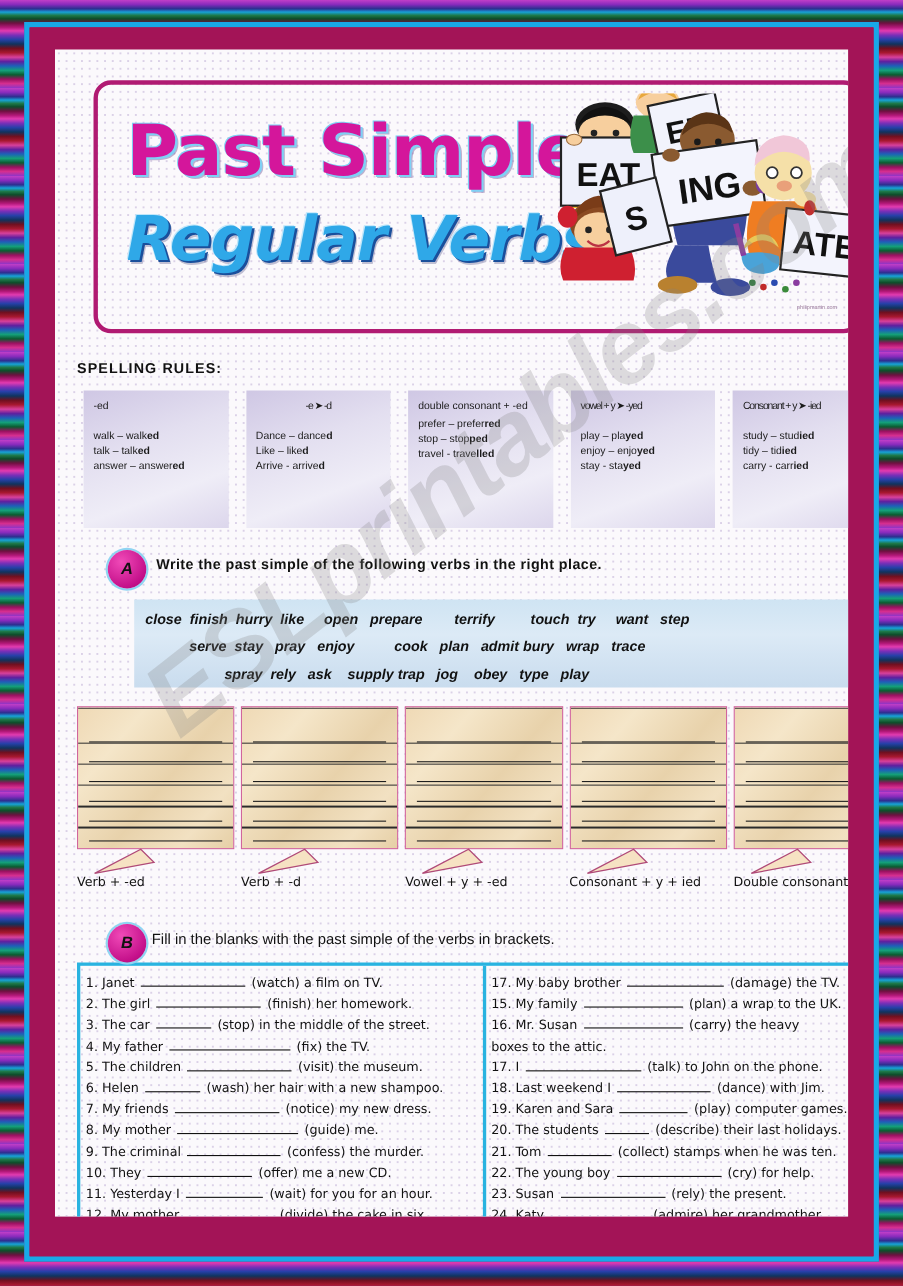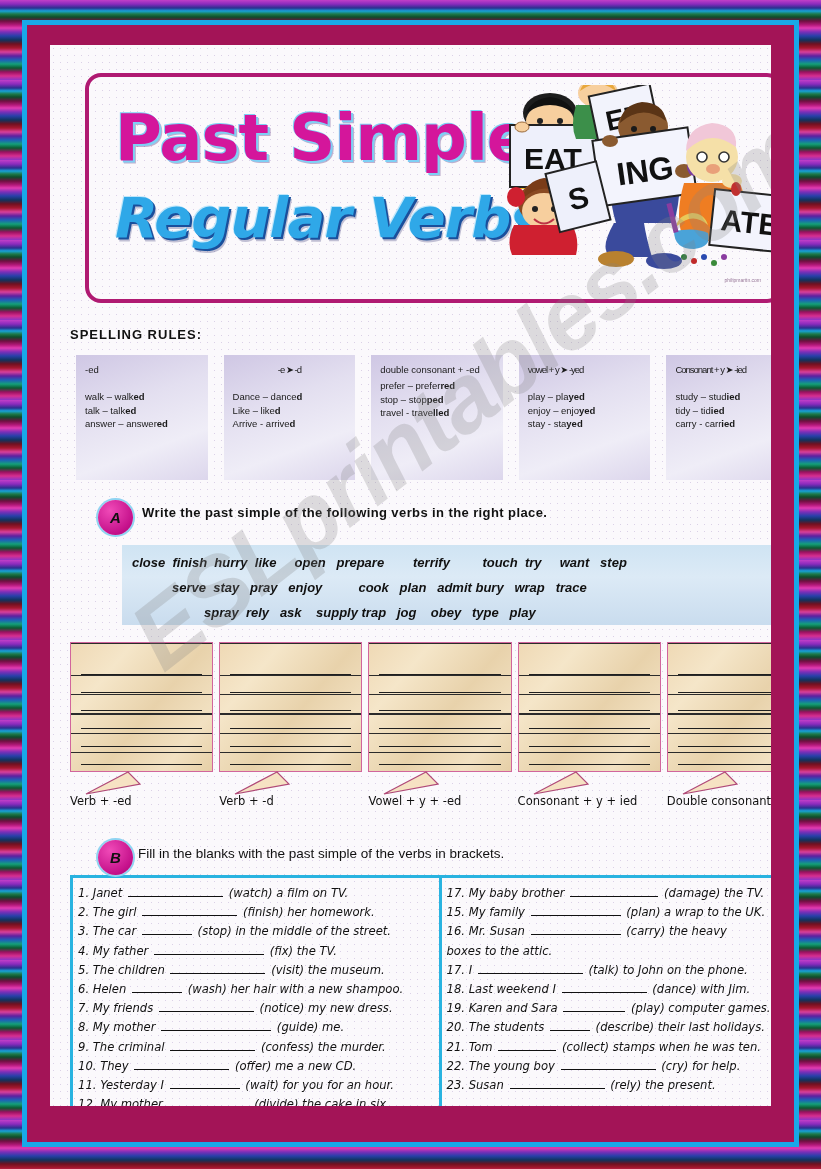--- a/index.html
+++ b/index.html
@@ -256,21 +256,20 @@
     left: 20px; top: 830px;
     width: 740px; height: 282px;
     border: 3px solid #29b3e0;
     background: transparent;
     display: flex;
     z-index: 6;
   }
   .qcol {
     flex: 1;
     padding: 6px 5px 17px 5px;
-    font-style: italic;
   }
   .qcol.left { border-right: 3px solid #29b3e0; }
   .q {
     font-size: 11.6px;
     color: #111;
     line-height: 19.2px;
     white-space: nowrap;
     font-family: "DejaVu Sans", sans-serif;
   }
   .q .blank {
@@ -543,19 +542,20 @@
               <div class="q"><span>15. </span><span>My family </span><span class="blank" style="width: 90px;"></span><span> (plan) a wrap to the UK.</span></div>
               <div class="q"><span>16. </span><span>Mr. Susan </span><span class="blank" style="width: 90px;"></span><span> (carry) the heavy</span></div>
               <div class="q">boxes to the attic.</div>
               <div class="q"><span>17. </span><span>I </span><span class="blank" style="width: 105px;"></span><span> (talk) to John on the phone.</span></div>
               <div class="q"><span>18. </span><span>Last weekend I </span><span class="blank" style="width: 85px;"></span><span> (dance) with Jim.</span></div>
               <div class="q"><span>19. </span><span>Karen and Sara </span><span class="blank" style="width: 62px;"></span><span> (play) computer games.</span></div>
               <div class="q"><span>20. </span><span>The students </span><span class="blank" style="width: 40px;"></span><span> (describe) their last holidays.</span></div>
               <div class="q"><span>21. </span><span>Tom </span><span class="blank" style="width: 58px;"></span><span> (collect) stamps when he was ten.</span></div>
               <div class="q"><span>22. </span><span>The young boy </span><span class="blank" style="width: 95px;"></span><span> (cry) for help.</span></div>
               <div class="q"><span>23. </span><span>Susan </span><span class="blank" style="width: 95px;"></span><span> (rely) the present.</span></div>
+              <div class="q"><span>24. </span><span>Katy </span><span class="blank" style="width: 88px;"></span><span> (admire) her grandmother.</span></div>
             </div>
         </div>
 
       </div>
     </div>
   </div>
 </div>
 
 </body></html>

